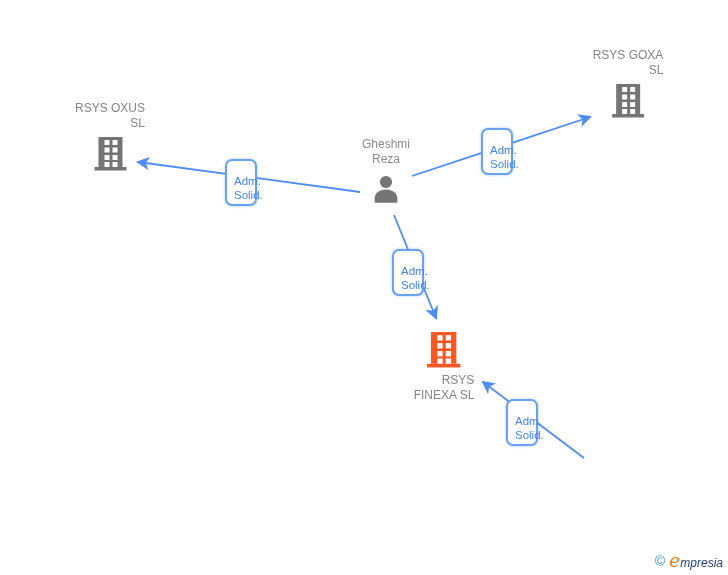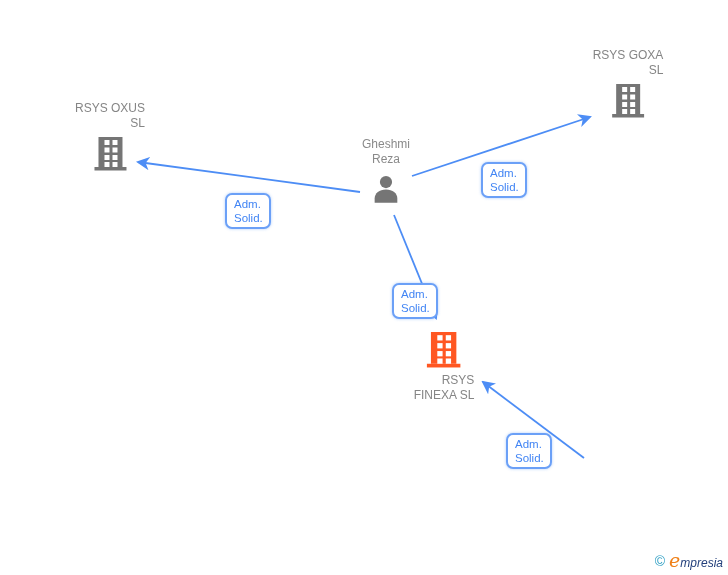--- a/index.html
+++ b/index.html
@@ -18,30 +18,29 @@
   }
   .edge-path {
     stroke: #4d8df5;
     stroke-width: 1.8;
     fill: none;
   }
   .edge-label {
     position: absolute;
     z-index: 3;
     box-sizing: border-box;
-    width: 46px;
+    width: 32px;
     background: #ffffff;
     border: 2px solid #6ba0f7;
     border-radius: 7px;
-    padding: 2px 0 2px 7px;
+    padding: 13px 0 2px 7px;
     color: #4285f4;
     font-size: 11.5px;
     line-height: 14px;
     box-shadow: 0 0 3px rgba(77, 141, 245, 0.45);
-    margin-top: 34px;
   }
   .edge-label span { display: block; }
   .node {
     position: absolute;
     z-index: 2;
     transform: translateX(-50%);
     text-align: center;
     cursor: pointer;
   }
   .node-label {

